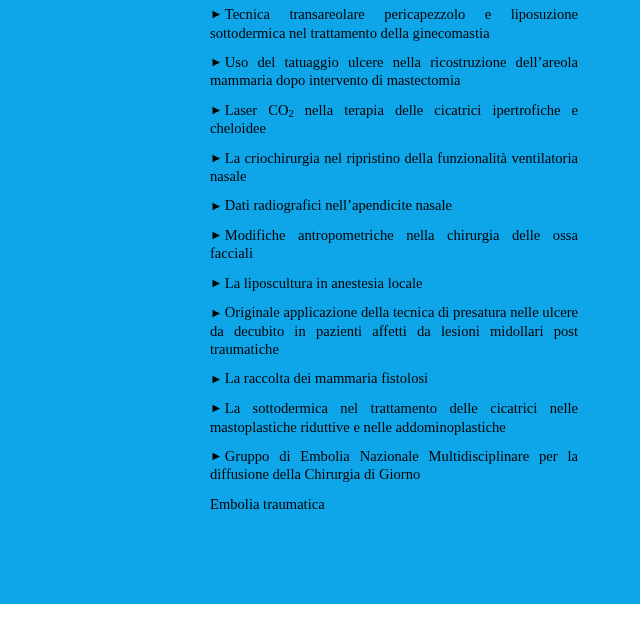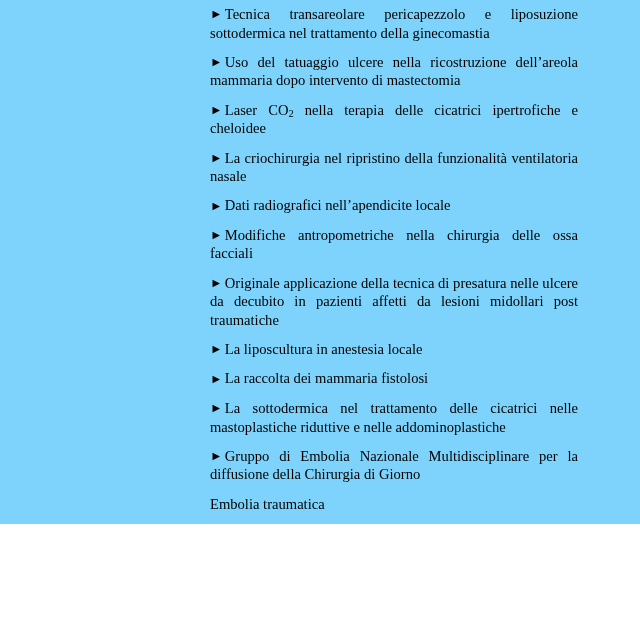--- a/index.html
+++ b/index.html
@@ -10,22 +10,22 @@
   body {
     width: 640px;
     height: 640px;
     overflow: hidden;
     font-family: "Liberation Serif", "DejaVu Serif", serif;
     color: #000000;
   }
   #page {
     position: relative;
     width: 640px;
-    height: 524px;
-    background: #7dd3fc;
+    height: 604px;
+    background: #0ea5e9;
     overflow: hidden;
   }
   #content-column {
     position: absolute;
     left: 210px;
     top: 5px;
     width: 368px;
   }
   .entry {
     margin: 0 0 11px 0;
@@ -71,35 +71,35 @@
 
     <p class="entry">
       <span class="bullet">►</span><span>Laser CO</span><sub>2</sub><span> nella terapia delle cicatrici ipertrofiche e cheloidee</span>
     </p>
 
     <p class="entry">
       <span class="bullet">►</span><span>La criochirurgia nel ripristino della funzionalità ventilatoria nasale</span>
     </p>
 
     <p class="entry">
-      <span class="bullet">►</span><span>Dati radiografici nell’apendicite locale</span>
+      <span class="bullet">►</span><span>Dati radiografici nell’apendicite nasale</span>
     </p>
 
 
     <p class="entry">
       <span class="bullet">►</span><span>Modifiche antropometriche nella chirurgia delle ossa facciali</span>
     </p>
 
 
     <p class="entry">
-      <span class="bullet">►</span><span>Originale applicazione della tecnica di presatura nelle ulcere da decubito in pazienti affetti da lesioni midollari post traumatiche</span>
+      <span class="bullet">►</span><span>La liposcultura in anestesia locale</span>
     </p>
 
     <p class="entry">
-      <span class="bullet">►</span><span>La liposcultura in anestesia locale</span>
+      <span class="bullet">►</span><span>Originale applicazione della tecnica di presatura nelle ulcere da decubito in pazienti affetti da lesioni midollari post traumatiche</span>
     </p>
 
     <p class="entry">
       <span class="bullet">►</span><span>La raccolta dei mammaria fistolosi</span>
     </p>
 
 
     <p class="entry">
       <span class="bullet">►</span><span>La sottodermica nel trattamento delle cicatrici nelle mastoplastiche riduttive e nelle addominoplastiche</span>
     </p>

